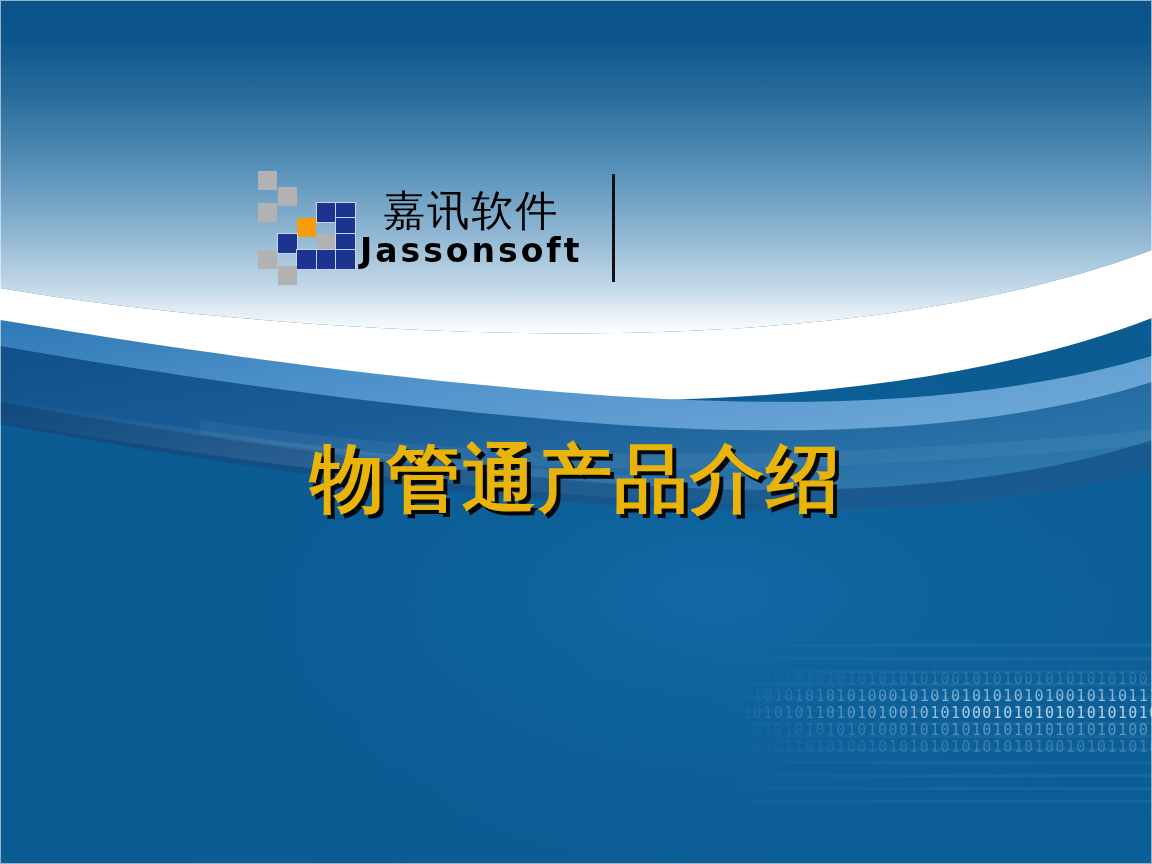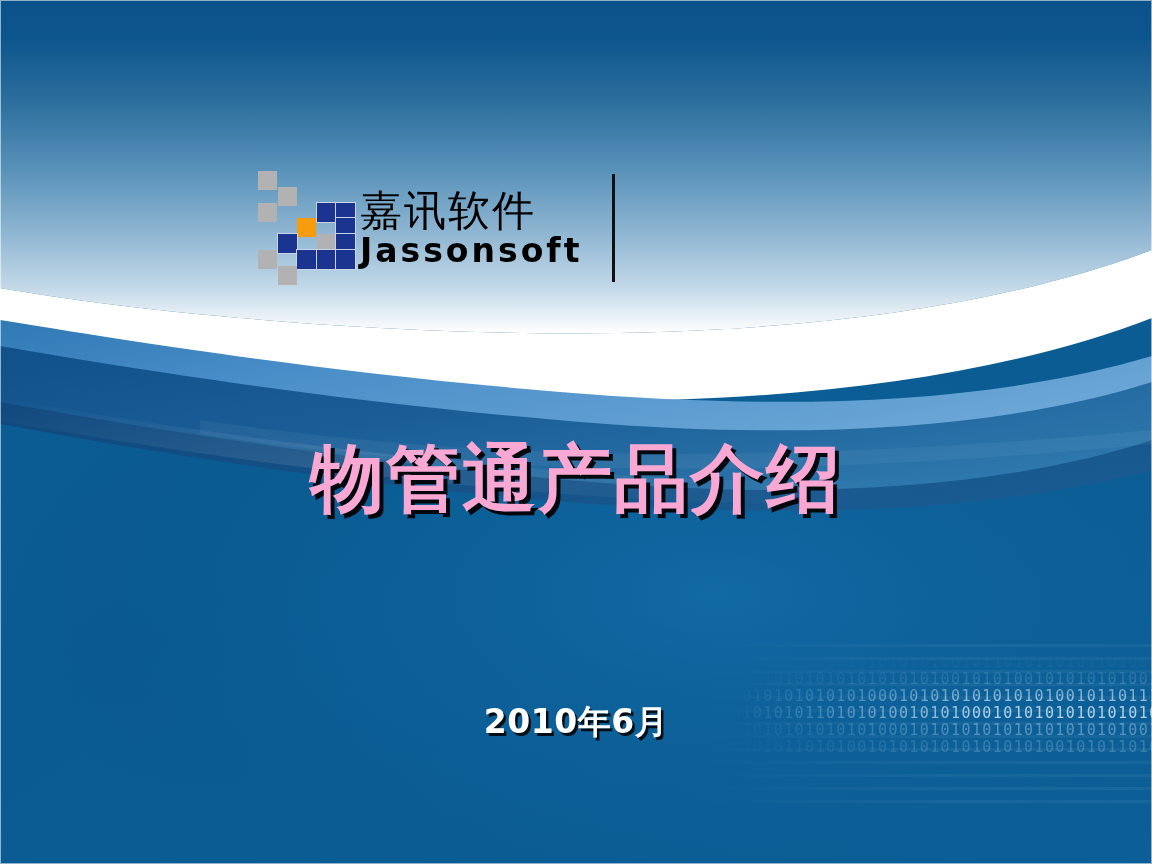--- a/index.html
+++ b/index.html
@@ -83,20 +83,21 @@
   }
 
   
   .logo-lockup {
     position: absolute;
     left: 258px;
     top: 166px;
     display: flex;
     align-items: center;
     height: 124px;
+    text-align: center;
   }
   .logo-mark {
     position: relative;
     width: 96px;
     height: 114px;
     flex: none;
   }
   .logo-mark .sq {
     position: absolute;
     width: 19px;
@@ -153,21 +154,21 @@
   
   .slide-title {
     position: absolute;
     left: 0;
     top: 430px;
     width: 1152px;
     text-align: center;
     font-family: "DejaVu Sans", "Liberation Sans", sans-serif;
     font-size: 74px;
     font-weight: 700;
-    color: #f9a8d4;
+    color: #eab308;
     letter-spacing: 2px;
     text-shadow: 4px 4px 0 rgba(0,0,0,0.92);
     white-space: nowrap;
   }
   .slide-date {
     position: absolute;
     left: 0;
     top: 700px;
     width: 1152px;
     text-align: center;
@@ -327,16 +328,15 @@
     <div class="logo-wordmark">
       <div class="brand-cn">嘉讯软件</div>
       <div class="brand-en">Jassonsoft</div>
     </div>
 
     <div class="logo-divider"></div>
 
   </div>
 
   <div class="slide-title">物管通产品介绍</div>
-  <div class="slide-date">2010年6月</div>
 
   <div class="frame"></div>
 </div>
 
 </body></html>

